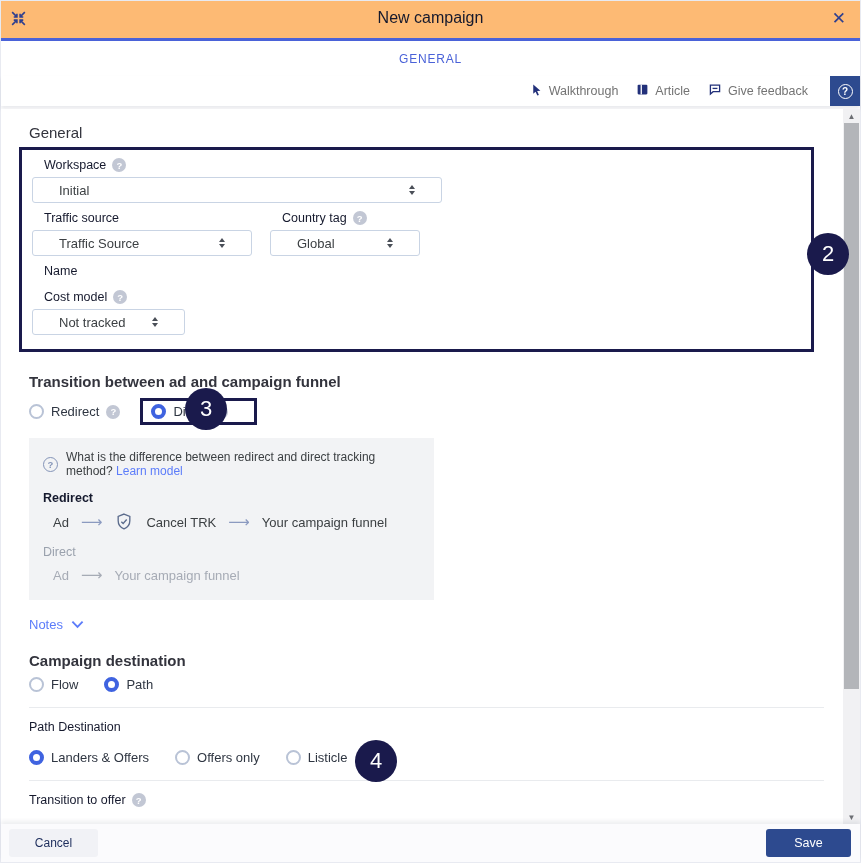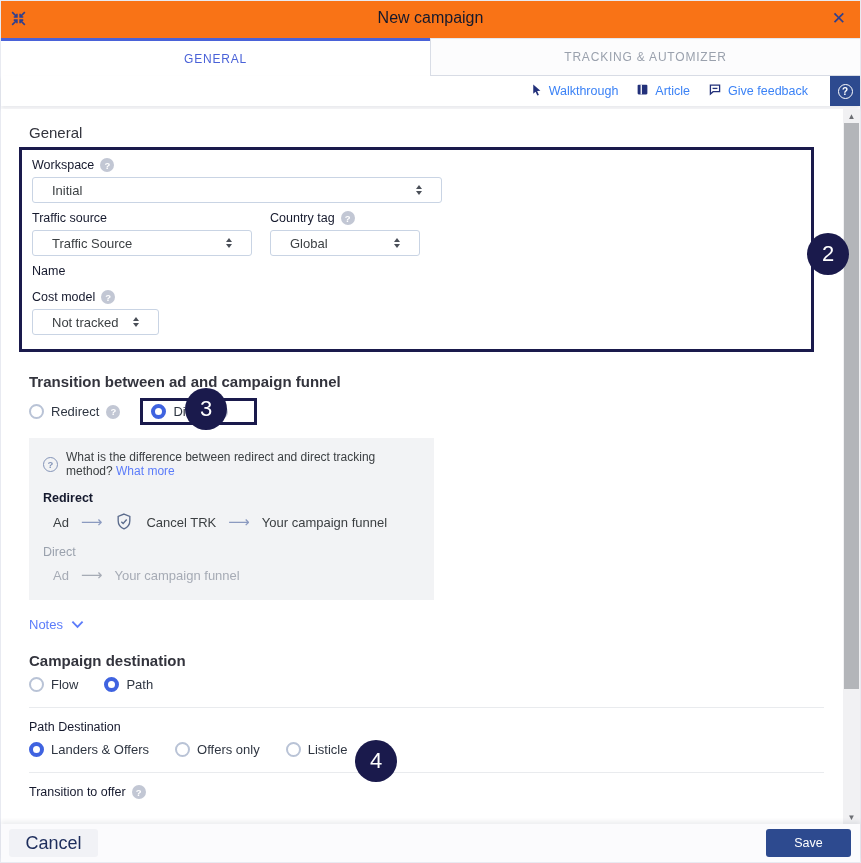--- a/index.html
+++ b/index.html
@@ -2,48 +2,48 @@
 <html><head>
 <meta charset="utf-8">
 <style>
   * { margin:0; padding:0; box-sizing:border-box; }
   html,body { width:861px; height:863px; }
   body { font-family:"Liberation Sans", sans-serif; background:#fff; color:#15192d; position:relative; overflow:hidden; }
 
   .modal { position:absolute; inset:0; background:#fff; border:1px solid #e8eaf1; }
 
   
-  .titlebar { position:absolute; top:0; left:0; right:0; height:37px; background:#f97316; }
+  .titlebar { position:absolute; top:0; left:0; right:0; height:37px; background:#fdba74; }
   .collapse-btn { position:absolute; left:8px; top:8px; width:20px; height:20px; cursor:pointer; }
   .title { position:absolute; left:0; right:0; top:8px; text-align:center; font-size:16px; font-weight:500; color:#15192d; }
   .close-btn { position:absolute; right:14px; top:7px; font-size:17px; color:#2e3f8f; cursor:pointer; line-height:22px; }
 
   
   .tabs { position:absolute; top:37px; left:0; right:0; height:38px; display:flex; }
   .tab { flex:1; display:flex; align-items:center; justify-content:center; font-size:12px; letter-spacing:.8px; cursor:pointer; }
   .tab.active { background:#fff; border-top:3px solid #4a62d8; color:#4a62d8; }
   .tab.inactive { background:#fcfcfd; border-top:1px solid #e3e7f0; border-left:1px solid #d9dde6; border-bottom:1px solid #d9dde6; color:#9aa1ad; }
 
   
   .toolbar { position:absolute; top:75px; left:0; right:0; height:30px; background:#fff; display:flex; align-items:center; justify-content:flex-end; gap:18px; padding-right:10px; box-shadow:0 3px 4px rgba(40,50,80,.10); }
-  .tb-item { display:inline-flex; align-items:center; gap:6px; font-size:12.5px; color:#3b82f6; cursor:pointer; }
+  .tb-item { display:inline-flex; align-items:center; gap:6px; font-size:12.5px; color:#737373; cursor:pointer; }
   .help-sq { position:absolute; right:0; top:0; width:30px; height:30px; background:#2d4a8f; display:flex; align-items:center; justify-content:center; cursor:pointer; }
   .help-sq .ring { width:15px; height:15px; border-radius:50%; border:1.4px solid #fff; color:#fff; font-size:10px; font-weight:700; display:flex; align-items:center; justify-content:center; }
 
   
   .content { position:absolute; top:108px; left:0; right:17px; bottom:38px; background:#fff; padding:15px 0 0 28px; overflow:hidden; }
   .h-section { font-size:15px; font-weight:600; color:#33343d; }
   .h-section.light { font-weight:500; }
 
   .navy-box { width:795px; margin:6px 0 0 -10px; border:3px solid #1a1a4c; padding:6px 10px 14px 10px; position:relative; }
 
-  .field-label { display:flex; align-items:center; gap:6px; font-size:12.5px; color:#15192d; margin:8px 0 5px; }
+  .field-label { display:flex; align-items:center; gap:6px; font-size:12.5px; color:#15192d; margin:8px 12px 5px; }
   .help { width:14px; height:14px; border-radius:50%; background:#c2c7d4; color:#fff; font-size:9.5px; font-weight:700; display:inline-flex; align-items:center; justify-content:center; flex:0 0 auto; }
 
-  .select { height:26px; border:1px solid #c9d4e4; border-radius:3px; background:#fff; display:flex; align-items:center; justify-content:space-between; padding:0 19px; font-size:13px; color:#3c4043; cursor:pointer; }
+  .select { height:26px; border:1px solid #c9d4e4; border-radius:3px; background:#fff; display:flex; align-items:center; justify-content:space-between; padding:0 26px; font-size:13px; color:#3c4043; cursor:pointer; }
   .sort { display:inline-flex; flex-direction:column; gap:2px; }
   .sort i { width:0; height:0; border-left:3.5px solid transparent; border-right:3.5px solid transparent; display:block; }
   .sort .up { border-bottom:4.5px solid #4a4f58; }
   .sort .dn { border-top:4.5px solid #4a4f58; }
 
   .row2 { display:flex; gap:18px; }
   .text-input { width:785px; height:26px; border:1px solid #c9d4e4; border-radius:3px; font-size:13px; color:#8a8f98; padding:0 9px; font-family:"Liberation Sans",sans-serif; }
 
   .radio-row { display:flex; align-items:center; gap:26px; margin-top:8px; }
   .radio-item { display:inline-flex; align-items:center; gap:7px; font-size:13px; color:#2f3642; cursor:pointer; }
@@ -68,21 +68,21 @@
 
   .divider { width:795px; height:1px; background:#e9ebee; margin:15px 0 12px -0px; }
 
   
   .scrollbar { position:absolute; top:108px; right:0; bottom:38px; width:17px; background:#f1f1f3; }
   .sb-arrow { position:absolute; left:0; width:17px; height:14px; display:flex; align-items:center; justify-content:center; font-size:8px; color:#6c6e73; cursor:pointer; }
   .sb-thumb { position:absolute; left:1px; top:14px; width:15px; height:566px; background:#b3b5b9; cursor:pointer; }
 
   
   .footer { position:absolute; bottom:0; left:0; right:0; height:38px; background:#fbfbfd; box-shadow:0 -3px 4px rgba(40,50,80,.08); }
-  .btn-cancel { position:absolute; left:8px; top:5px; width:89px; height:28px; background:#f1f2f6; border:none; border-radius:3px; color:#1d2d5c; font-size:18px; cursor:pointer; font-family:"Liberation Sans",sans-serif; }
+  .btn-cancel { position:absolute; left:8px; top:5px; width:89px; height:28px; background:#f1f2f6; border:none; border-radius:3px; color:#1d2d5c; font-size:12px; cursor:pointer; font-family:"Liberation Sans",sans-serif; }
   .btn-save { position:absolute; right:9px; top:5px; width:85px; height:28px; background:#2d4a8f; border:none; border-radius:3px; color:#fff; font-size:12.5px; cursor:pointer; font-family:"Liberation Sans",sans-serif; }
 </style>
 </head>
 <body>
 
 <div class="modal">
 
   <div class="titlebar">
     <span class="collapse-btn">
       <svg width="19" height="19" viewBox="0 0 24 24" fill="none" stroke="#2e3f8f" stroke-width="2">
@@ -91,21 +91,20 @@
         <path d="M4 20l6-6M10 18v-4H6"></path>
         <path d="M20 20l-6-6M14 18v-4h4"></path>
       </svg>
     </span>
     <div class="title">New campaign</div>
     <span class="close-btn">✕</span>
   </div>
 
   <div class="tabs">
     <div class="tab active">GENERAL</div>
-    <div class="tab inactive">TRACKING &amp; AUTOMIZER</div>
   </div>
 
   <div class="toolbar">
     <span class="tb-item">
       <span>
         <svg width="13" height="14" viewBox="0 0 24 24" fill="#22307a">
             <path d="M6 2v17l4.3-4 3.2 7.3 2.9-1.3-3.2-7.2 6-.6z"></path>
           </svg>
       </span>
       <span>Walkthrough</span>
@@ -180,21 +179,21 @@
       </div>
 
       <div class="field-label">
           <span>Name</span>
         </div>
 
       <div class="field-label" style="margin-top:12px">
         <span>Cost model</span>
         <span class="help">?</span>
       </div>
-      <div class="select" style="width:127px">
+      <div class="select" style="width:153px">
         <span>Not tracked</span>
         <span class="sort">
             <i class="up"></i>
             <i class="dn"></i>
           </span>
       </div>
     </div>
 
     <div class="h-section" style="margin-top:21px">Transition between ad and campaign funnel</div>
 
@@ -211,21 +210,21 @@
           <span class="help">?</span>
         </span>
       </span>
     </div>
 
     <div class="info-panel">
       <div class="info-q">
         <span class="help-outline">?</span>
         <span>
           <span>What is the difference between redirect and direct tracking method?</span>
-          <span class="link">What more</span>
+          <span class="link">Learn model</span>
         </span>
       </div>
       <div class="flow-label">Redirect</div>
       <div class="flow-row">
         <span>Ad</span>
         <span class="arrow">⟶</span>
         <span style="display:inline-flex">
           <svg width="20" height="20" viewBox="0 0 24 24" fill="none" stroke="#5b6b8c" stroke-width="1.6">
               <path d="M12 2.5l7 2.7v5.2c0 4.6-3 8.2-7 9.8-4-1.6-7-5.2-7-9.8V5.2L12 2.5z"></path>
               <path d="M8.8 11.6l2.2 2.2 4.2-4.8"></path>
@@ -265,21 +264,21 @@
         <span class="radio checked"></span>
         <span>Path</span>
       </span>
     </div>
 
     <div class="divider"></div>
 
     <div class="field-label" style="margin:0 0 6px">
         <span>Path Destination</span>
       </div>
-    <div class="radio-row" style="margin-top:8px">
+    <div class="radio-row" style="margin-top:16px">
       <span class="radio-item">
         <span class="radio checked"></span>
         <span>Landers &amp; Offers</span>
       </span>
       <span class="radio-item">
         <span class="radio"></span>
         <span>Offers only</span>
       </span>
       <span class="radio-item">
         <span class="radio"></span>

